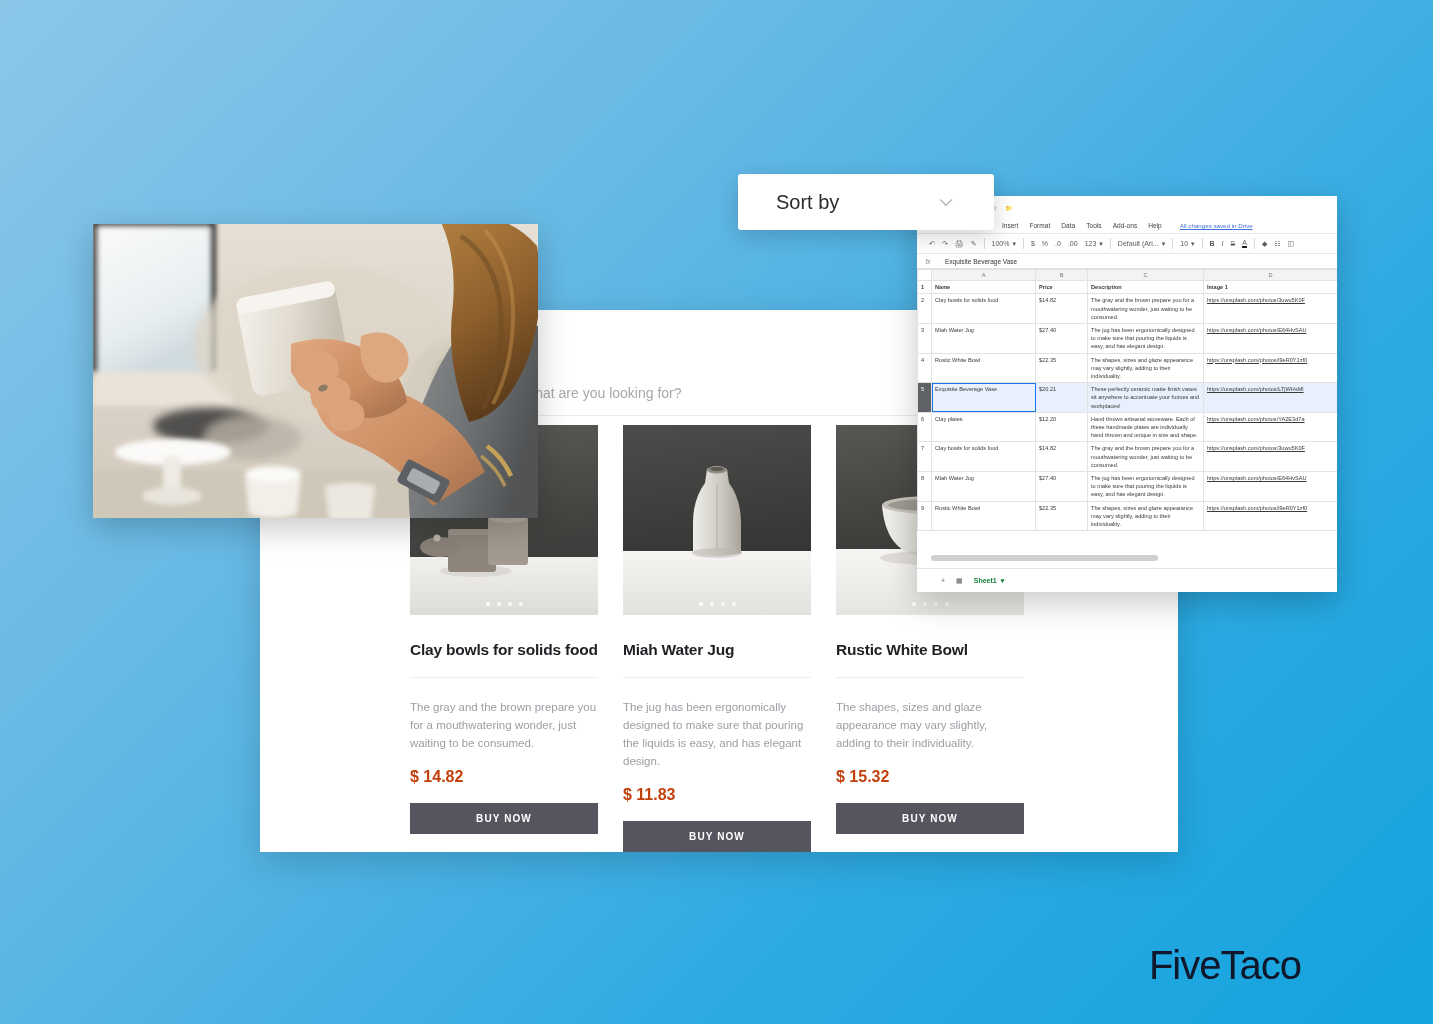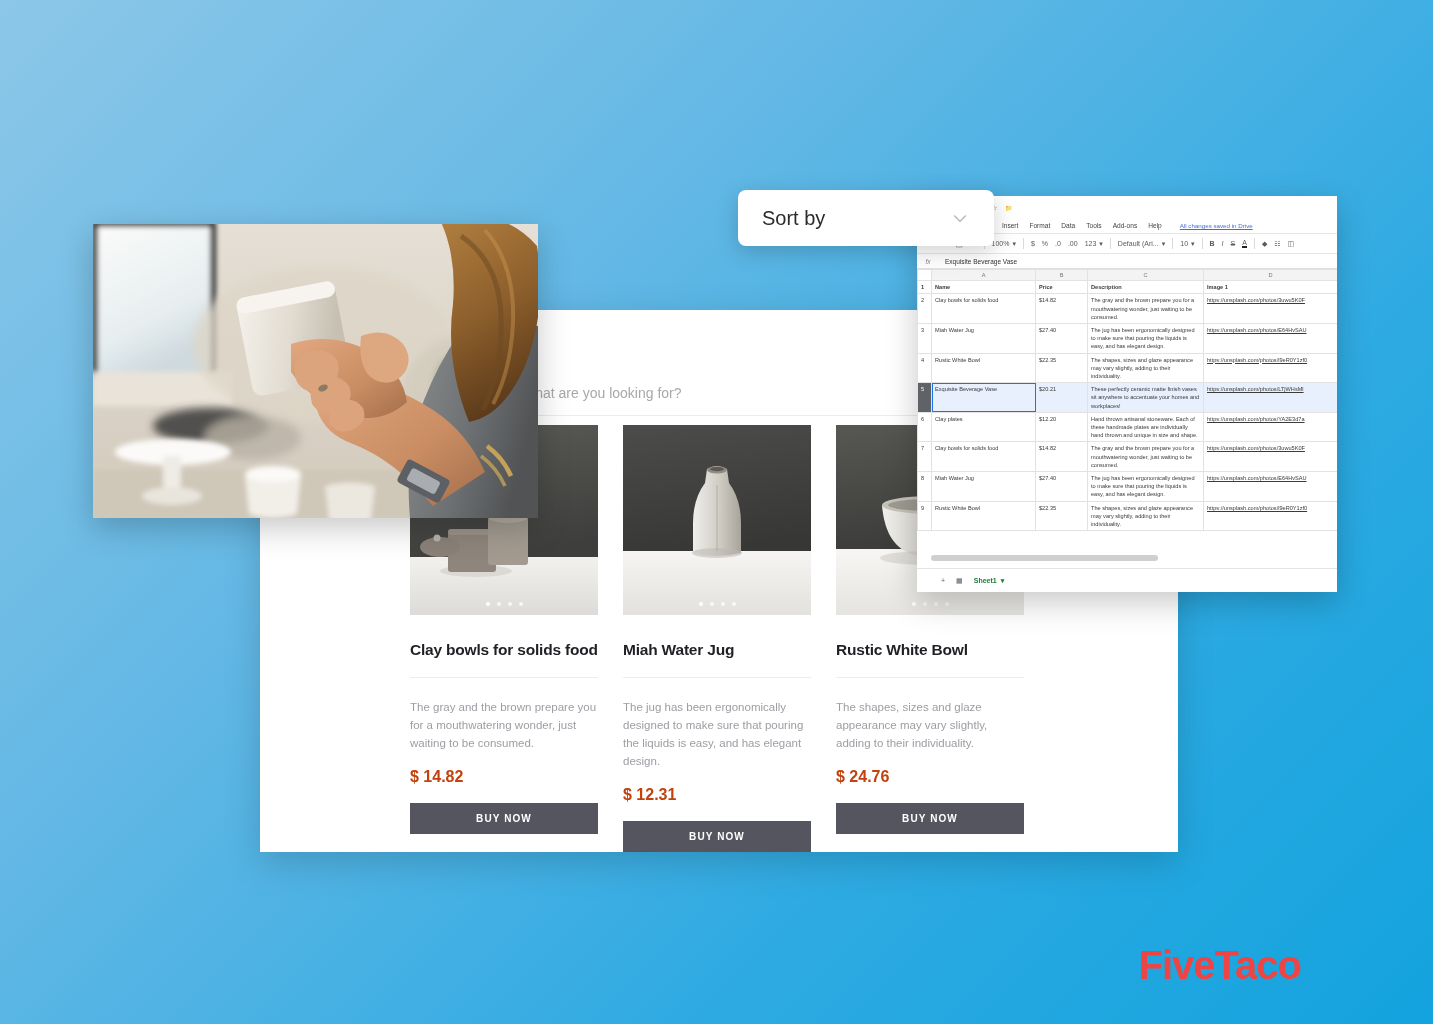--- a/index.html
+++ b/index.html
@@ -90,27 +90,26 @@
     box-shadow: 0 10px 30px rgba(0,0,0,0.22);
     background: #cfc4b5;
   }
 
   
   #sortby {
     position: absolute;
     left: 738px; top: 174px;
     width: 256px; height: 56px;
     background: #ffffff;
-    border-radius: 8px;
+    border-radius: 3px;
     box-shadow: 0 6px 22px rgba(0,0,0,0.18);
     display: flex; align-items: center;
-    padding: 0 24px;
+    padding: 0 38px;
     cursor: pointer;
     z-index: 30;
-    margin-top: 16px;
   }
   #sortby .label { font-size: 20px; color: #2b2b2b; flex: 1; }
   #sortby .chev { width: 20px; height: 20px; color: #b7b7b7; }
 
   
   #sheets {
     position: absolute;
     left: 917px; top: 196px;
     width: 420px; height: 396px;
     background: #ffffff;
@@ -181,21 +180,21 @@
     position: absolute; left: 0; bottom: 0; width: 100%; height: 24px;
     border-top: 1px solid #e4e4e4; background: #fff;
     display: flex; align-items: center; gap: 11px; padding-left: 24px;
     font-size: 7px; color: #5f6368;
   }
   #sheetbar .sheet-tab { color: #188038; font-weight: bold; font-size: 7px; display:flex; gap:4px; align-items:center;}
 
   
   #logo {
     position: absolute; right: 132px; bottom: 36px;
-    color: #ef4444; font-size: 40px; font-weight: bold;
+    color: #0f172a; font-size: 40px; font-weight: normal;
     letter-spacing: -1px;
   }
 </style>
 </head>
 <body>
 
 <div id="storefront">
 
   <div id="search-row">
     <input id="search-input" type="text" placeholder="What are you looking for?" style="">
@@ -268,21 +267,21 @@
         </svg>
         <div class="dots">
           <span class="dot active"></span>
           <span class="dot"></span>
           <span class="dot"></span>
           <span class="dot"></span>
         </div>
       </div>
       <div class="card-title">Miah Water Jug</div>
       <div class="card-desc">The jug has been ergonomically designed to make sure that pouring the liquids is easy, and has elegant design.</div>
-      <div class="card-price">$ 12.31</div>
+      <div class="card-price">$ 11.83</div>
       <button class="buy-btn">BUY NOW</button>
     </div>
 
     <div class="card">
       <div class="card-media">
         <svg class="media-bg" viewBox="0 0 188 190" preserveAspectRatio="none">
           <defs>
             <linearGradient id="g3" x1="0" y1="0" x2="0.2" y2="1">
               <stop offset="0%" stop-color="#575754"></stop>
                 <stop offset="100%" stop-color="#3b3b39"></stop>
@@ -306,21 +305,21 @@
         </svg>
         <div class="dots">
           <span class="dot active"></span>
           <span class="dot"></span>
           <span class="dot"></span>
           <span class="dot"></span>
         </div>
       </div>
       <div class="card-title">Rustic White Bowl</div>
       <div class="card-desc">The shapes, sizes and glaze appearance may vary slightly, adding to their individuality.</div>
-      <div class="card-price">$ 24.76</div>
+      <div class="card-price">$ 15.32</div>
       <button class="buy-btn">BUY NOW</button>
     </div>
 
   </div>
 </div>
 
 <div id="hero-photo">
   <svg viewBox="0 0 445 294" width="445" height="294" preserveAspectRatio="none">
     <defs>
       <linearGradient id="wallg" x1="0" y1="0" x2="0" y2="1">

